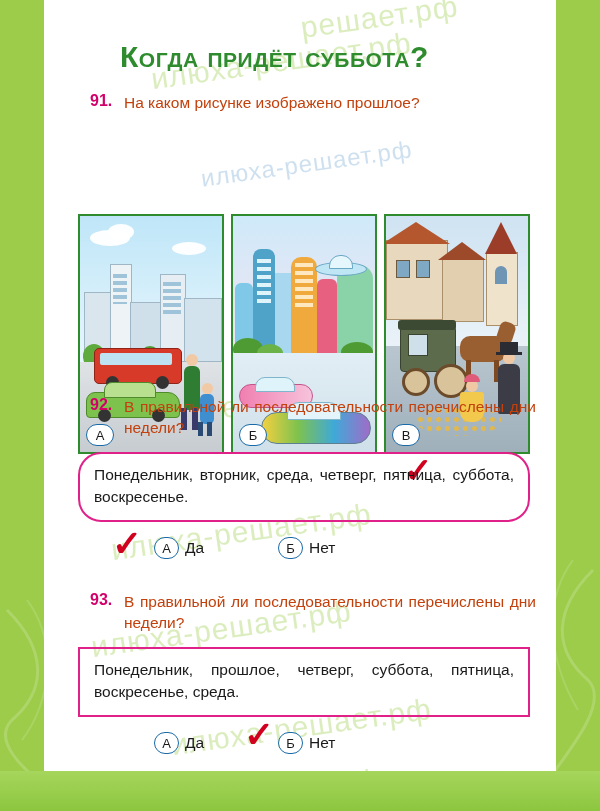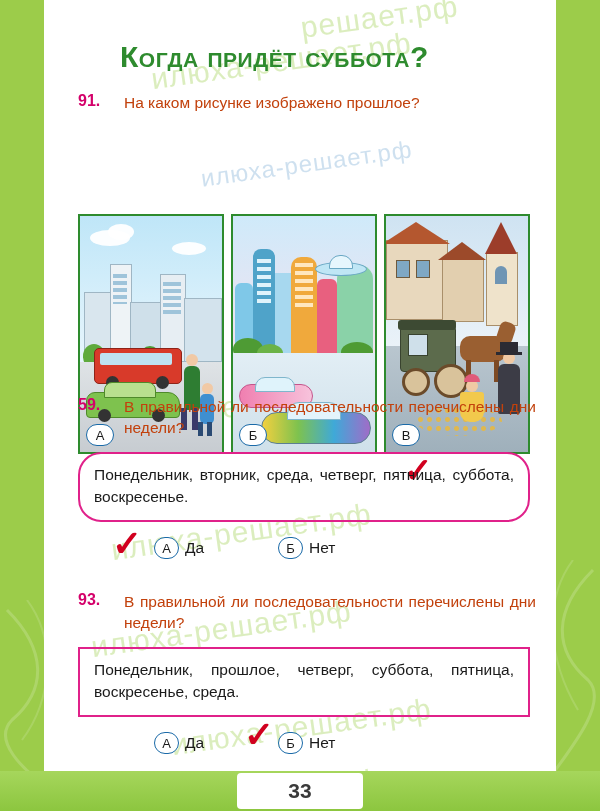--- a/index.html
+++ b/index.html
@@ -58,21 +58,21 @@
   .content{position:absolute;left:78px;top:0;width:452px;height:811px;}
   h1.title{
     margin:0;padding:0;
     position:absolute;left:42px;top:40px;
     font-size:30px;font-weight:bold;color:#2e8b2e;
     font-variant:small-caps;
     letter-spacing:.5px;
   }
   .task{position:absolute;left:0;width:452px;}
   .task-num{
-    position:absolute;left:0;top:0;
+    position:absolute;left:12px;top:0;
     font-weight:bold;font-size:16px;color:#d4006a;
   }
   .task-text{
     position:absolute;left:46px;top:0;width:412px;
     font-size:15.5px;color:#c2410c;line-height:21px;
     text-align:justify;
   }
   
   .pics{
     position:absolute;left:0;top:122px;width:452px;height:248px;
@@ -293,21 +293,21 @@
           <div style="position:absolute;left:80px;top:164px;width:12px;height:12px;border-radius:50%;background:#f0c9a4;"></div>
           <div style="position:absolute;left:78px;top:158px;width:16px;height:8px;border-radius:8px 8px 0 0;background:#e05a7a;"></div>
           <div class="pic-label">В</div>
         </div>
       </div>
 
       <div class="tick" style="left:326px;top:358px;font-size:34px;">✓</div>
     </div>
 
     <div class="task" style="top:325px;">
-      <div class="task-num" style="top:71px;">59.</div>
+      <div class="task-num" style="top:71px;">92.</div>
       <div class="task-text" style="top:71px;">В правильной ли последовательности перечислены дни недели?</div>
 
       <div class="ansbox" style="top:127px;border-radius:23px;">Понедельник, вторник, среда, четверг, пятница, суббота, воскресенье.</div>
 
       <div class="choices" style="top:212px;">
         <div class="choice" style="left:76px;top:0;">
           <span class="bubble">А</span>
           <span>Да</span>
         </div>
         <div class="choice" style="left:200px;top:0;">
@@ -334,17 +334,14 @@
           <span>Нет</span>
         </div>
         <div class="tick" style="left:166px;top:-18px;font-size:36px;">✓</div>
       </div>
     </div>
 
   </div>
 
   <div class="footer">
     <div class="footer-band"></div>
-    <div class="pagenum-plate">
-      <span class="pagenum">33</span>
-    </div>
   </div>
 </div>
 
 </body></html>

